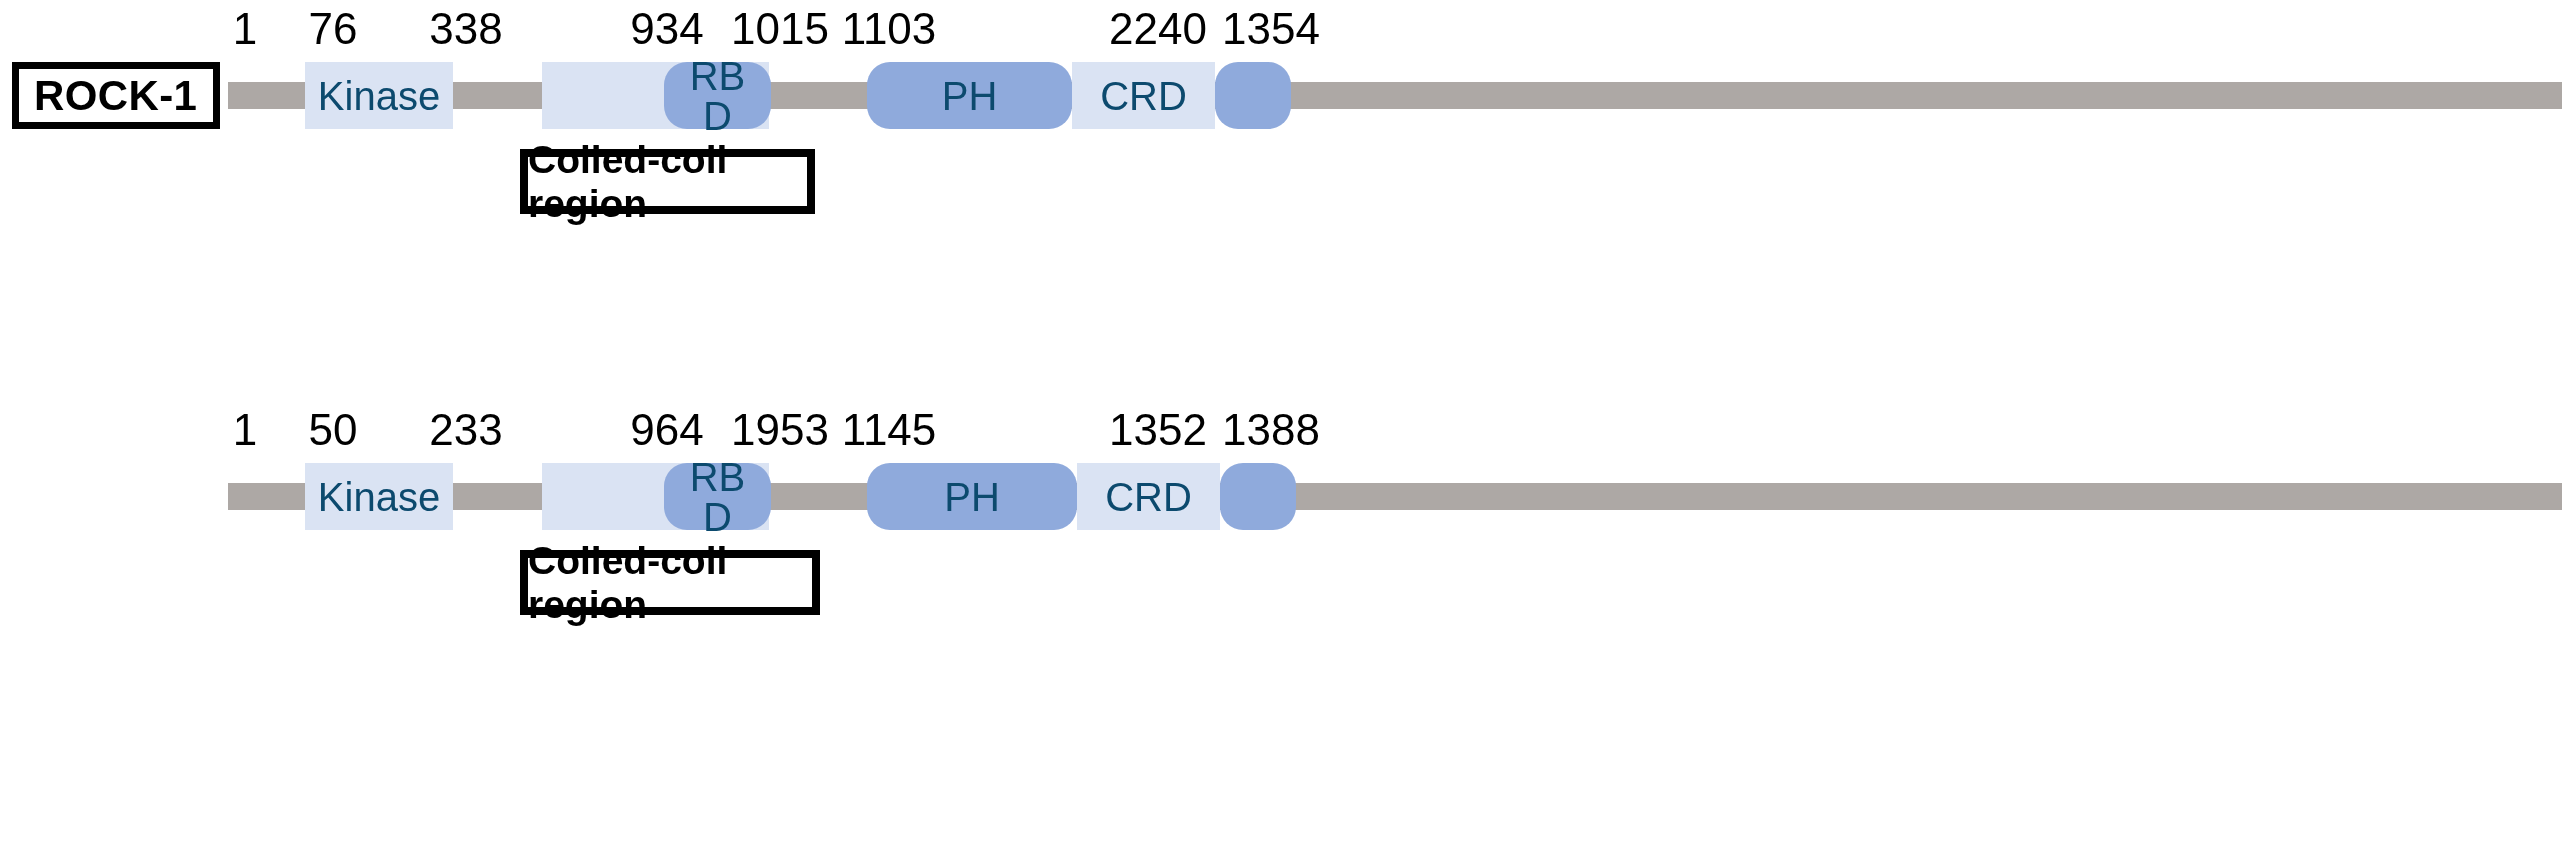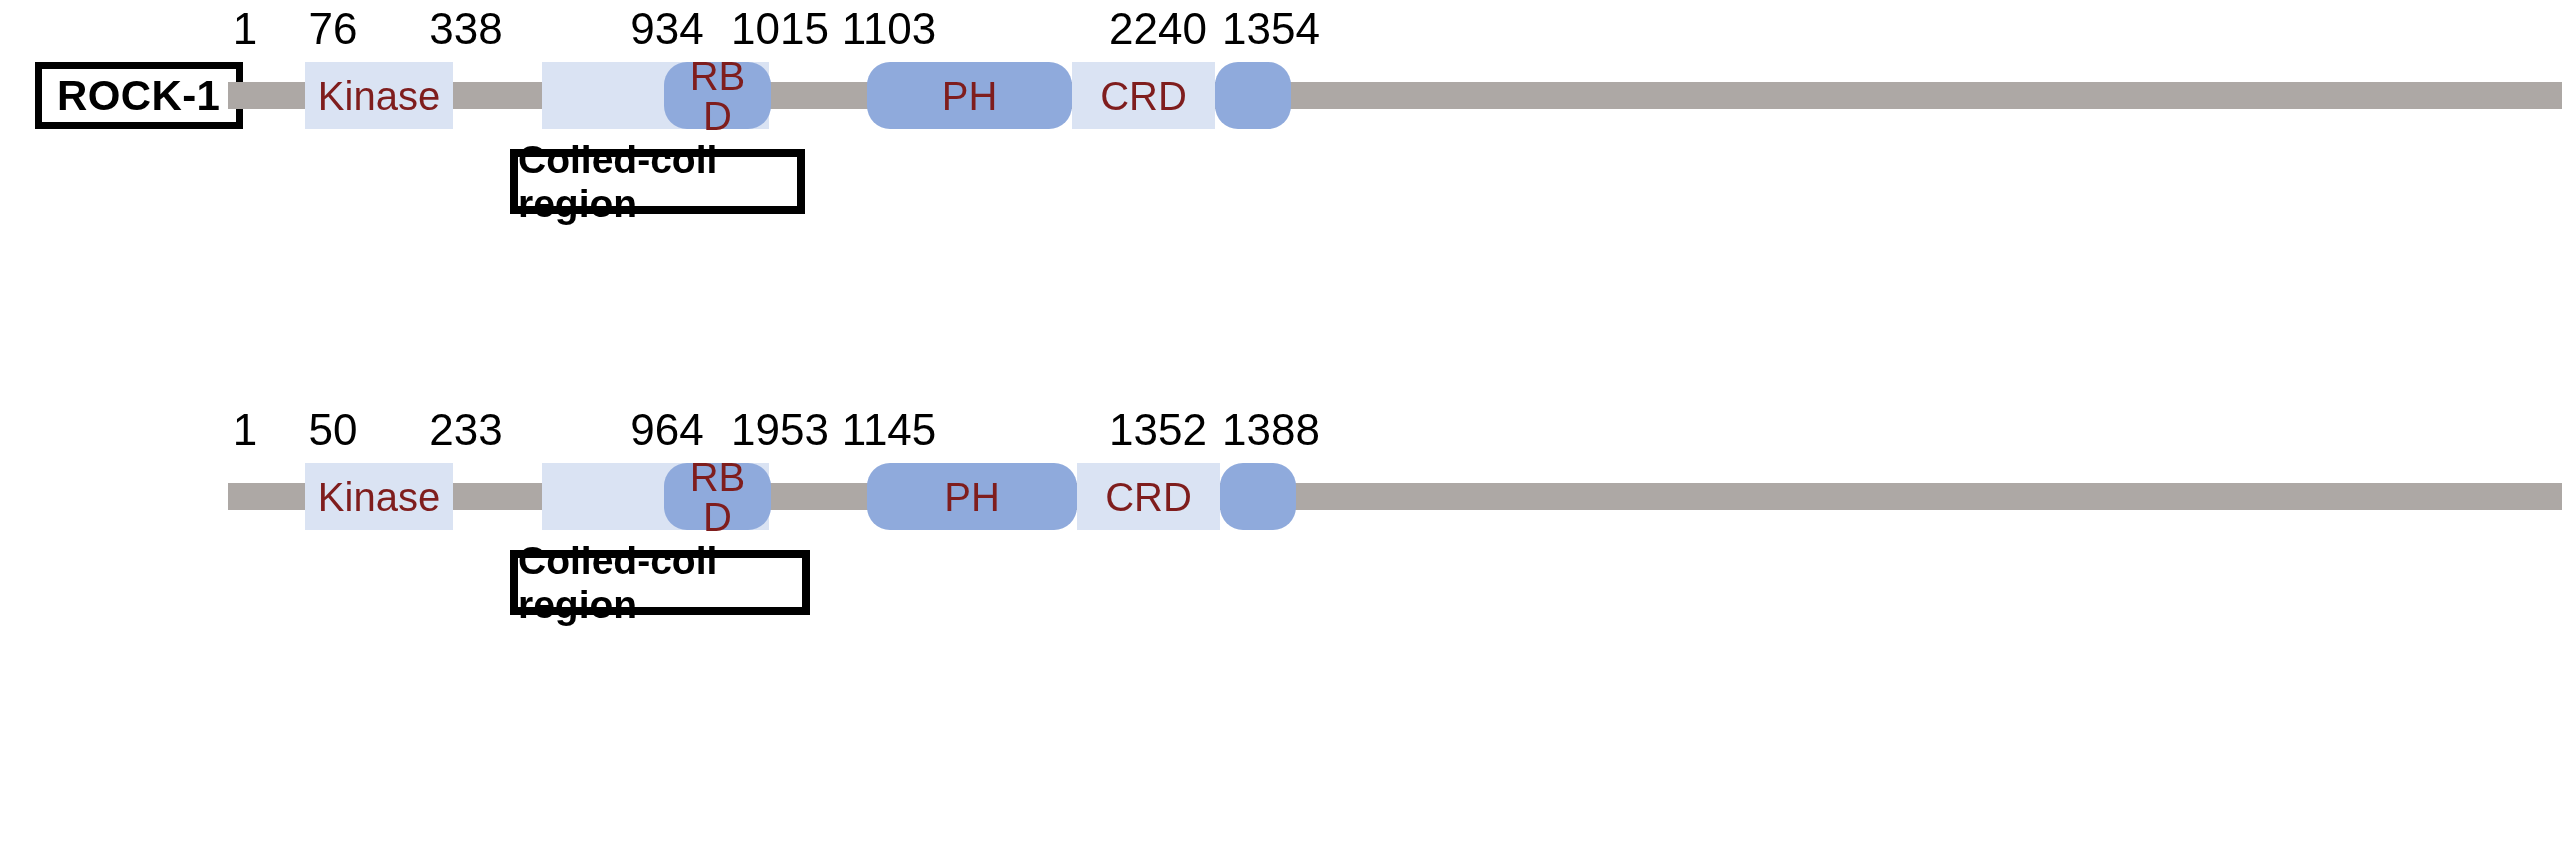--- a/index.html
+++ b/index.html
@@ -20,21 +20,20 @@
     transform:translateX(-50%);
   }
 
   
   .namebox{
     position:absolute;left:11.7px;top:62px;
     width:208px;height:67px;
     border:7.6px solid #000;background:#fff;
     display:flex;align-items:center;justify-content:center;
     box-sizing:border-box;
-    margin-left:23px;
   }
   .namebox span{
     font-size:42px;font-weight:bold;color:#000;letter-spacing:0.4px;
     font-family:"Liberation Sans",sans-serif;
   }
 
   
   .track{
     position:absolute;left:228px;top:62px;
     width:2334px;height:67px;
@@ -44,31 +43,31 @@
     width:100%;height:27px;background:#ADA8A5;
   }
   .seg{
     position:absolute;top:0;height:67px;
     display:flex;align-items:center;justify-content:center;
     box-sizing:border-box;
   }
   .seg.light{background:#DAE3F3;}
   .seg.mid{background:#8FAADC;border-radius:23px;}
   .seg-label{
-    font-size:40px;color:#7f1d1d;line-height:1.05;text-align:center;
+    font-size:40px;color:#0c4a6e;line-height:1.05;text-align:center;
     font-family:"Liberation Sans",sans-serif;font-weight:400;
   }
   .seg-label.stack{line-height:1.0;}
 
   
   .ccbox{
     position:absolute;
     border:8.4px solid #000;background:#fff;
     display:flex;align-items:center;justify-content:center;
-    box-sizing:border-box;height:65px;
+    box-sizing:border-box;height:65px;margin-left:10px;
   }
   .ccbox span{
     font-size:39px;font-weight:bold;color:#000;
     font-family:"Liberation Sans",sans-serif;
   }
 </style>
 </head>
 <body>
 
 <div class="stage">

